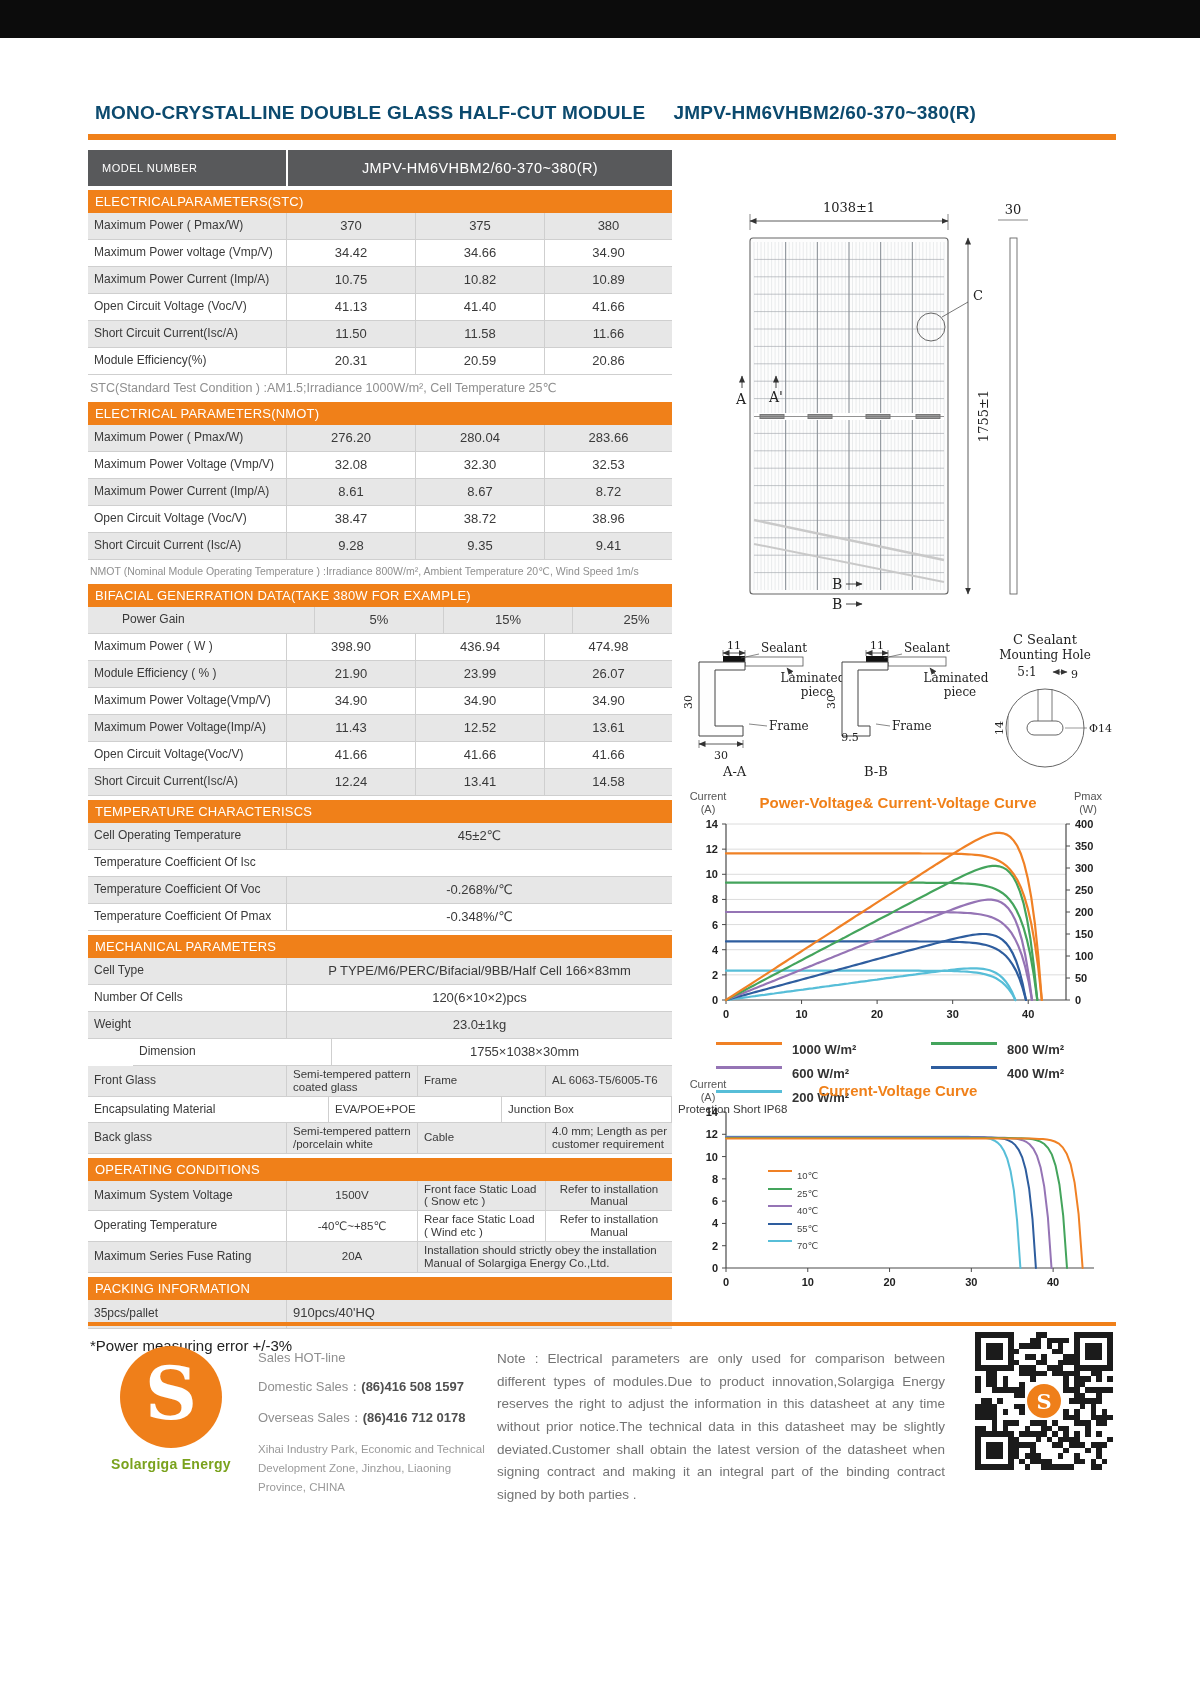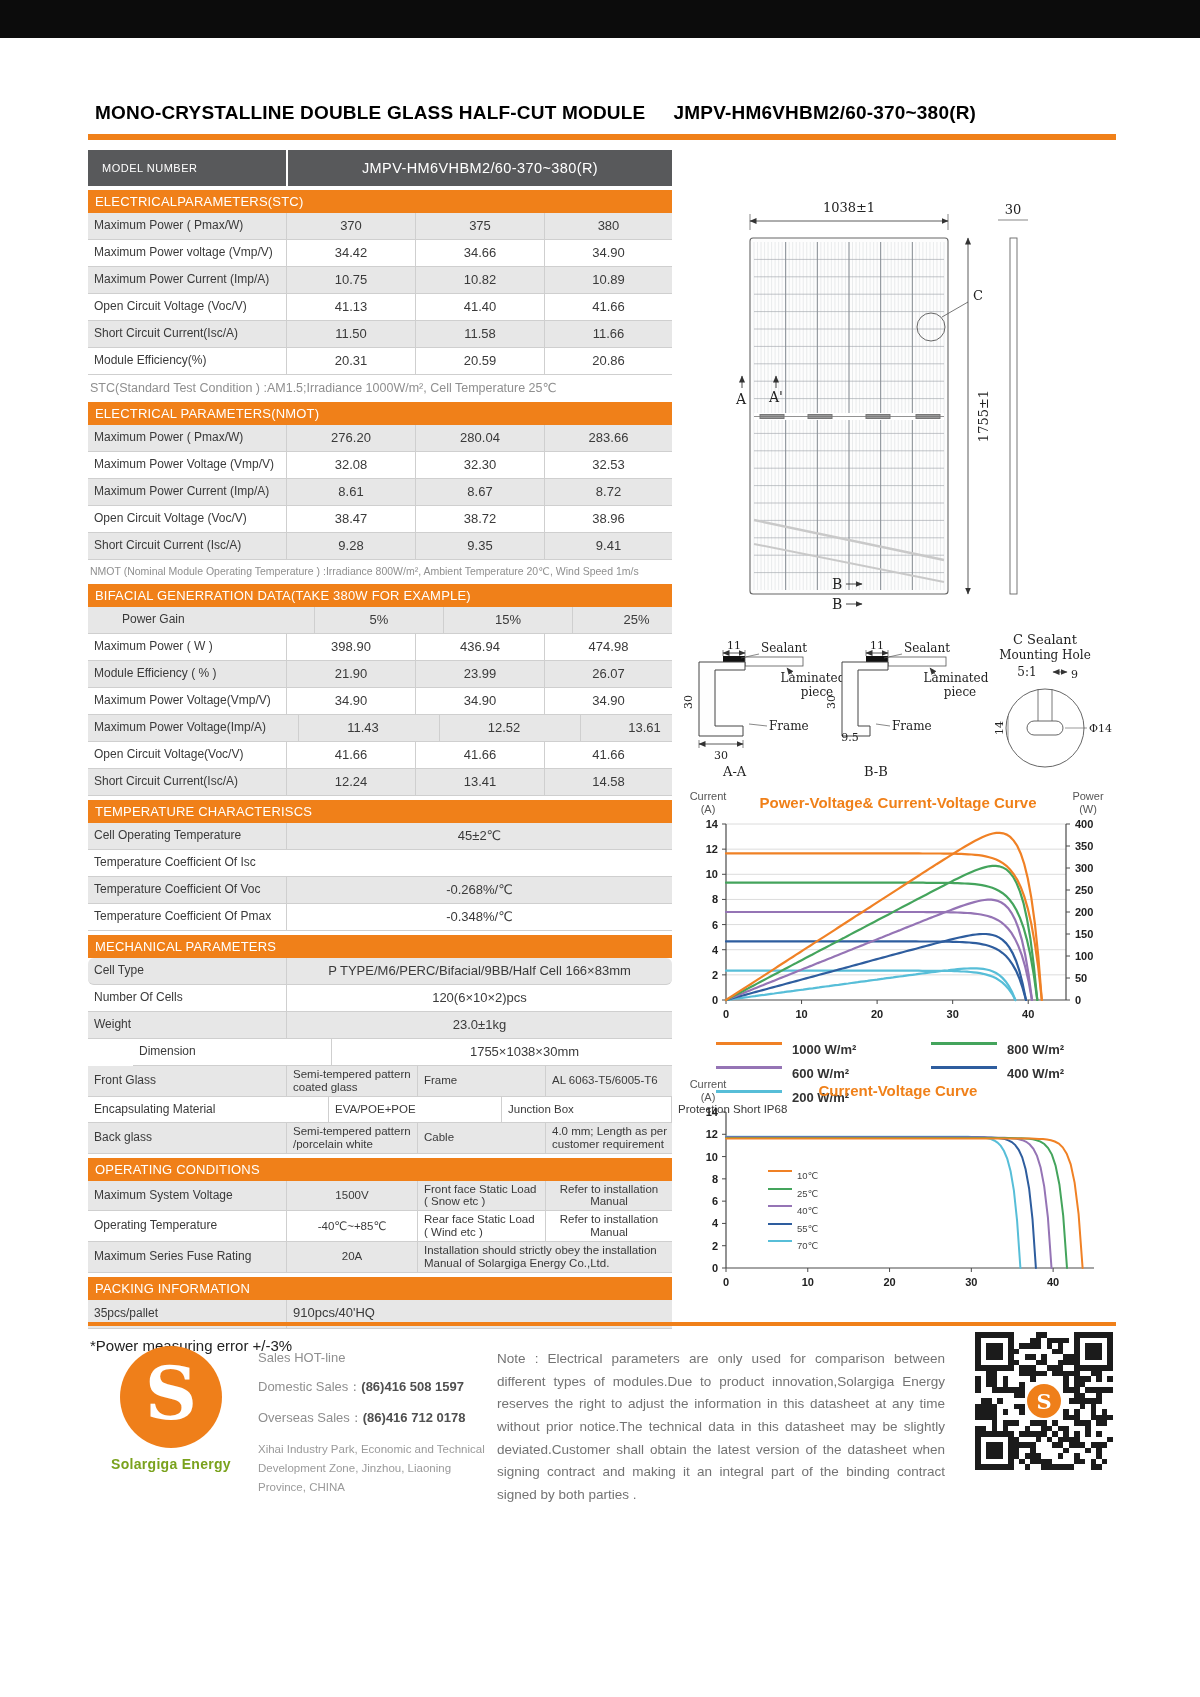--- a/index.html
+++ b/index.html
@@ -1,21 +1,21 @@
 <!DOCTYPE html>
 <html><head>
 <meta charset="utf-8">
 <style>
   html,body{margin:0;padding:0;background:#fff;}
   #page{position:relative;width:1200px;height:1697px;background:#fff;overflow:hidden;
         font-family:"Liberation Sans","DejaVu Sans",sans-serif;color:#222;}
   .top-bar{position:absolute;left:0;top:0;width:1200px;height:38px;background:#0c0c0c;}
   
   .title{position:absolute;left:95px;top:102px;width:1030px;font-size:19px;font-weight:bold;
-         color:#000000;letter-spacing:.2px;white-space:nowrap;}
+         color:#0c4a6e;letter-spacing:.2px;white-space:nowrap;}
   .title .model{margin-left:28px;}
   .rule{position:absolute;left:88px;top:134px;width:1028px;height:6px;background:#f08019;}
   
   #left{position:absolute;left:88px;top:150px;width:584px;}
   .model-row{display:grid;grid-template-columns:198px 384px;column-gap:2px;height:36px;}
   .model-row .mc{background:#58595b;color:#fff;display:flex;align-items:center;}
   .model-row .mc.lab{padding-left:14px;font-size:11px;letter-spacing:.5px;}
   .model-row .mc.val{justify-content:center;font-size:14.5px;letter-spacing:.4px;}
   .sec-h{margin-top:4px;height:23px;line-height:23px;background:#f08019;color:#fff;
          font-size:13px;padding-left:7px;letter-spacing:.2px;}
@@ -181,21 +181,21 @@
           <div class="cell a-c val">21.90</div>
           <div class="cell a-c val">23.99</div>
           <div class="cell a-c val">26.07</div>
         </div>
         <div class="trow" style="grid-template-columns: 198px 129px 129px 128px; min-height: 26px;">
           <div class="cell a-l lbl">Maximum Power Voltage(Vmp/V)</div>
           <div class="cell a-c val">34.90</div>
           <div class="cell a-c val">34.90</div>
           <div class="cell a-c val">34.90</div>
         </div>
-        <div class="trow sh" style="grid-template-columns: 198px 129px 129px 128px; min-height: 26px; gap: 12px;">
+        <div class="trow sh" style="grid-template-columns: 198px 129px 129px 128px; min-height: 26px;">
           <div class="cell a-l lbl">Maximum Power Voltage(Imp/A)</div>
           <div class="cell a-c val">11.43</div>
           <div class="cell a-c val">12.52</div>
           <div class="cell a-c val">13.61</div>
         </div>
         <div class="trow" style="grid-template-columns: 198px 129px 129px 128px; min-height: 26px;">
           <div class="cell a-l lbl">Open Circuit Voltage(Voc/V)</div>
           <div class="cell a-c val">41.66</div>
           <div class="cell a-c val">41.66</div>
           <div class="cell a-c val">41.66</div>
@@ -222,21 +222,21 @@
           <div class="cell a-c val">-0.268%/℃</div>
         </div>
         <div class="trow" style="grid-template-columns: 198px 386px; min-height: 26px;">
           <div class="cell a-l lbl">Temperature Coefficient Of Pmax</div>
           <div class="cell a-c val">-0.348%/℃</div>
         </div>
       </div>
 
     <div class="sec-h">MECHANICAL PARAMETERS</div>
     <div class="tbl">
-        <div class="trow sh" style="grid-template-columns: 198px 386px; min-height: 26px; border-radius: 6px;">
+        <div class="trow sh" style="grid-template-columns: 198px 386px; min-height: 26px;">
           <div class="cell a-l lbl">Cell Type</div>
           <div class="cell a-c val">P TYPE/M6/PERC/Bifacial/9BB/Half Cell 166×83mm</div>
         </div>
         <div class="trow" style="grid-template-columns: 198px 386px; min-height: 26px;">
           <div class="cell a-l lbl">Number Of Cells</div>
           <div class="cell a-c val">120(6×10×2)pcs</div>
         </div>
         <div class="trow sh" style="grid-template-columns: 198px 386px; min-height: 26px;">
           <div class="cell a-l lbl">Weight</div>
           <div class="cell a-c val">23.0±1kg</div>
@@ -494,21 +494,21 @@
       </g>
     </svg>
 
     <div class="chart" id="chart1">
       <div class="chart-head">
         <div class="axis-corner">
           <span>Current</span><br><span>(A)</span>
         </div>
         <div class="chart-title">Power-Voltage&amp; Current-Voltage Curve</div>
         <div class="axis-corner">
-          <span>Power</span><br><span>(W)</span>
+          <span>Pmax</span><br><span>(W)</span>
         </div>
       </div>
       <svg id="cv1" width="436" height="212" viewBox="0 0 436 212">
           <line x1="46" y1="158.85714285714286" x2="386" y2="158.85714285714286" stroke="#dcdcdc" stroke-width="1"></line>
           <line x1="46" y1="133.71428571428572" x2="386" y2="133.71428571428572" stroke="#dcdcdc" stroke-width="1"></line>
           <line x1="46" y1="108.57142857142857" x2="386" y2="108.57142857142857" stroke="#dcdcdc" stroke-width="1"></line>
           <line x1="46" y1="83.42857142857143" x2="386" y2="83.42857142857143" stroke="#dcdcdc" stroke-width="1"></line>
           <line x1="46" y1="58.28571428571429" x2="386" y2="58.28571428571429" stroke="#dcdcdc" stroke-width="1"></line>
           <line x1="46" y1="33.14285714285714" x2="386" y2="33.14285714285714" stroke="#dcdcdc" stroke-width="1"></line>
           <line x1="46" y1="8" x2="386" y2="8" stroke="#dcdcdc" stroke-width="1"></line>

